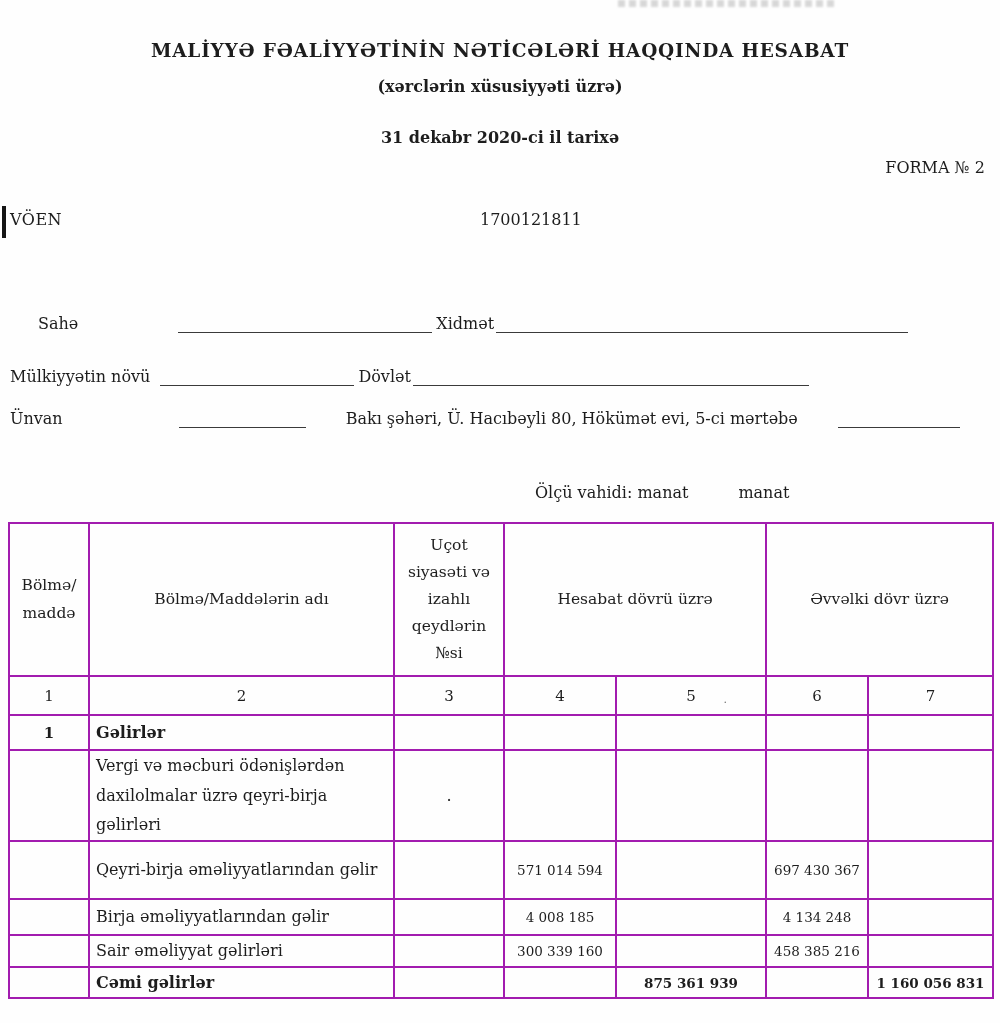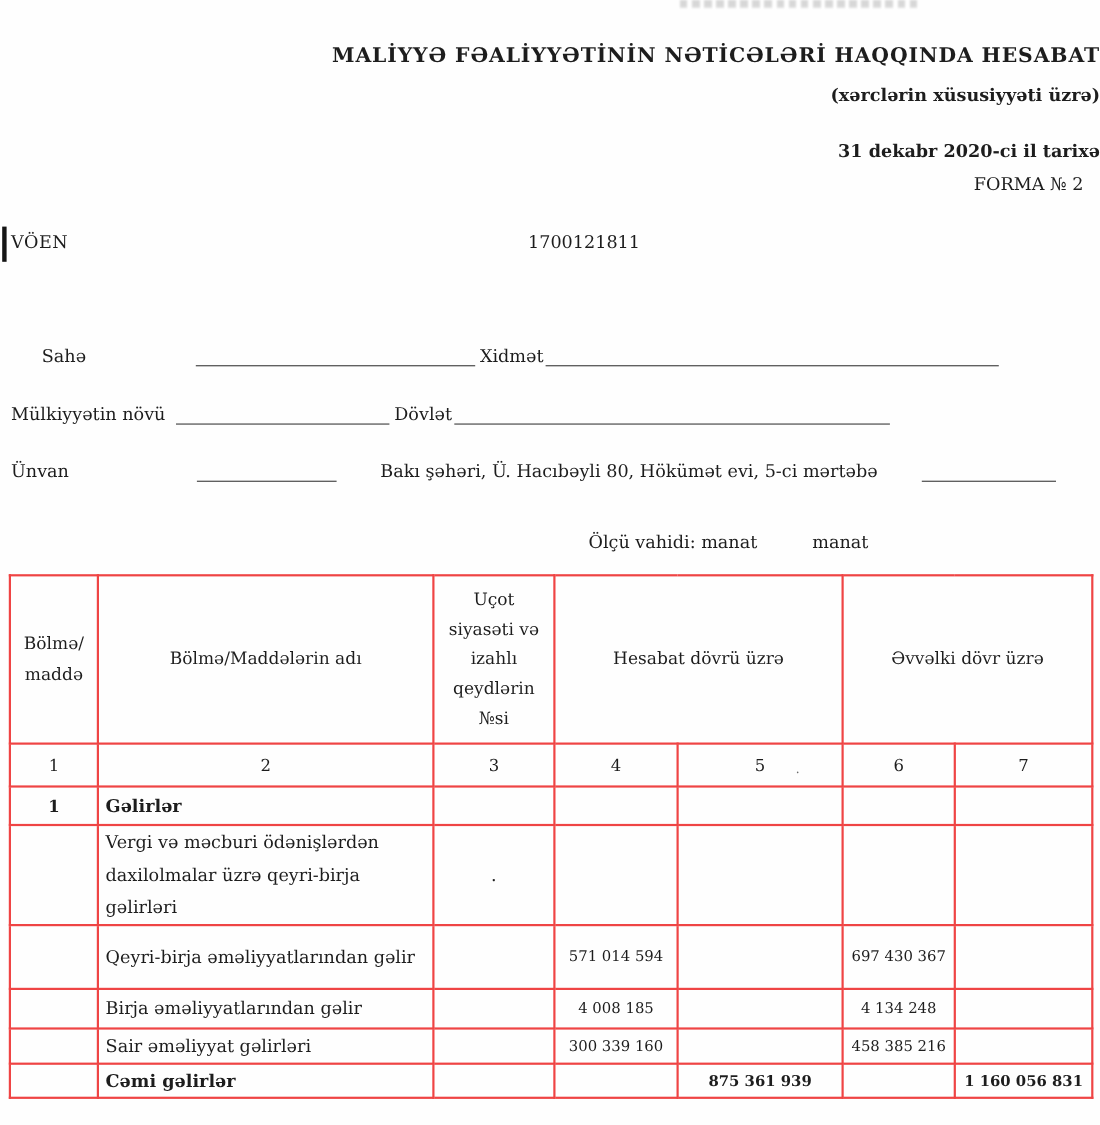--- a/index.html
+++ b/index.html
@@ -10,54 +10,54 @@
     font-family:"DejaVu Serif","Liberation Serif",serif;
     color:#1d1d1d;
     overflow:hidden;
   }
   
   .scan-artifact{
     position:absolute;left:618px;top:0;width:216px;height:7px;
     background:repeating-linear-gradient(90deg,#b9b9b9 0 7px,transparent 7px 11px);
     filter:blur(1.1px);opacity:.55;
   }
-  .centered{position:absolute;left:0;width:100%;text-align:right;}
+  .centered{position:absolute;left:0;width:100%;text-align:center;}
   .doc-title{top:40px;font-size:18.5px;font-weight:bold;letter-spacing:.8px;}
   .doc-subtitle{top:77px;font-size:16px;font-weight:bold;}
   .doc-date{top:128px;font-size:16px;font-weight:bold;}
   .form-no{position:absolute;top:158px;right:15px;font-size:16px;}
   .voen-bar{position:absolute;left:2px;top:206px;width:4px;height:32px;background:#151515;}
   .voen-row{position:absolute;top:210px;left:0;width:100%;font-size:16px;}
   .voen-label{position:absolute;left:10px;letter-spacing:.5px;}
   .voen-value{position:absolute;left:480px;}
   .form-row{position:absolute;left:0;width:100%;display:flex;align-items:flex-end;font-size:16px;}
   .row-org{top:261px;}
   .row-sahe{top:314px;padding-left:28px;}
   .row-mulk{top:367px;}
-  .row-unvan{top:419px;gap:36px;}
+  .row-unvan{top:409px;gap:36px;}
   .row-olcu{top:483px;}
   .uline{display:inline-block;border-bottom:1.6px solid #3a3a3a;height:1.15em;}
   .ml10{margin-left:10px;} .ml4{margin-left:4px;text-align:center;} .ml2{margin-left:2px;}
   .u-org1{width:80px;margin-left:10px;}
   .u-org2{width:48px;}
   .u-sahe1{width:254px;margin-left:100px;}
   .u-sahe2{width:412px;margin-left:2px;}
   .u-mulk1{width:194px;margin-left:10px;}
   .u-mulk2{width:396px;margin-left:2px;}
   .u-unvan1{width:127px;margin-left:80px;}
   .u-unvan2{width:122px;margin-left:4px;}
   .olcu-label{margin-left:535px;}
   .olcu-value{margin-left:50px;}
   
   table.report{
     position:absolute;left:8px;top:522px;
     width:984px;border-collapse:collapse;table-layout:fixed;
   }
   table.report th,table.report td{
-    border:2px solid #ef4444;
+    border:2px solid #a21caf;
     padding:0 6px;
     overflow:hidden;
   }
   th.hdr{font-weight:normal;font-size:15.5px;text-align:center;vertical-align:middle;line-height:1.75;}
   .pre{white-space:pre-line;}
   tr.r-head{height:153px;}
   tr.r-num{height:39px;}
   td.numcell{text-align:center;font-size:15px;vertical-align:middle;position:relative;}
   .dot-artifact{position:absolute;right:38px;top:16px;font-size:11px;opacity:.65;}
   td.name{font-size:16px;line-height:1.85;text-align:left;padding-left:8px;vertical-align:middle;}

